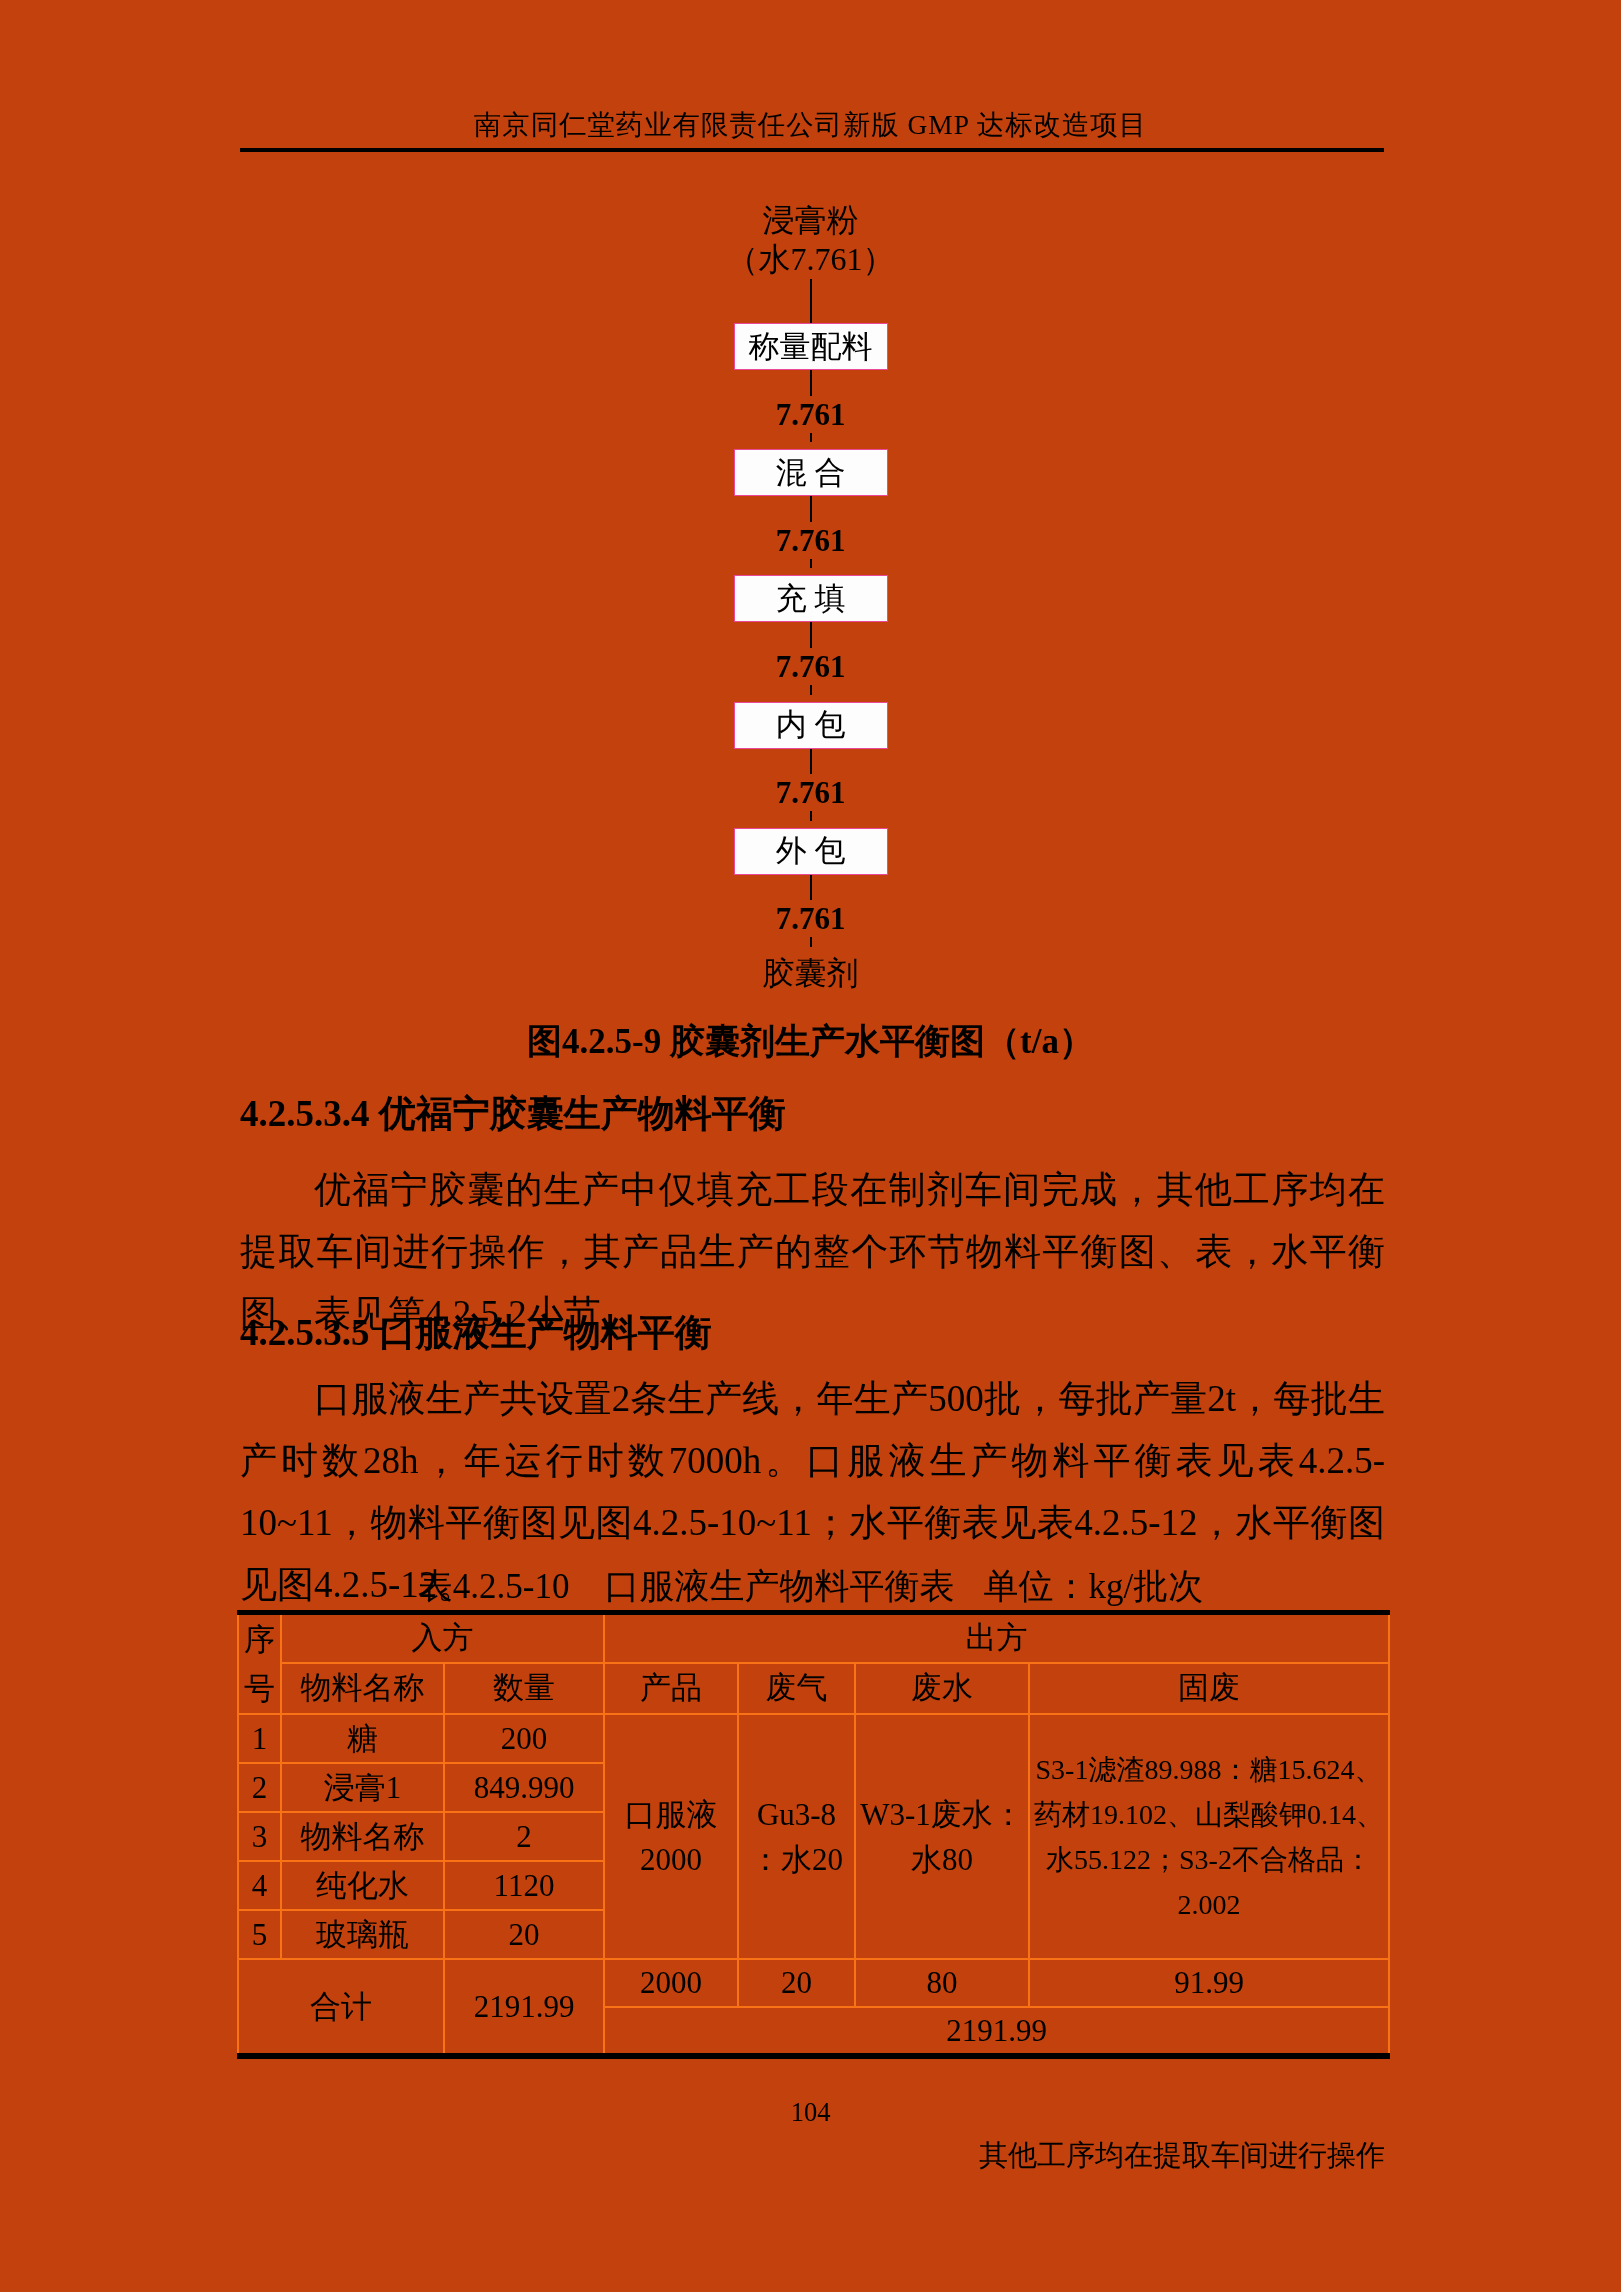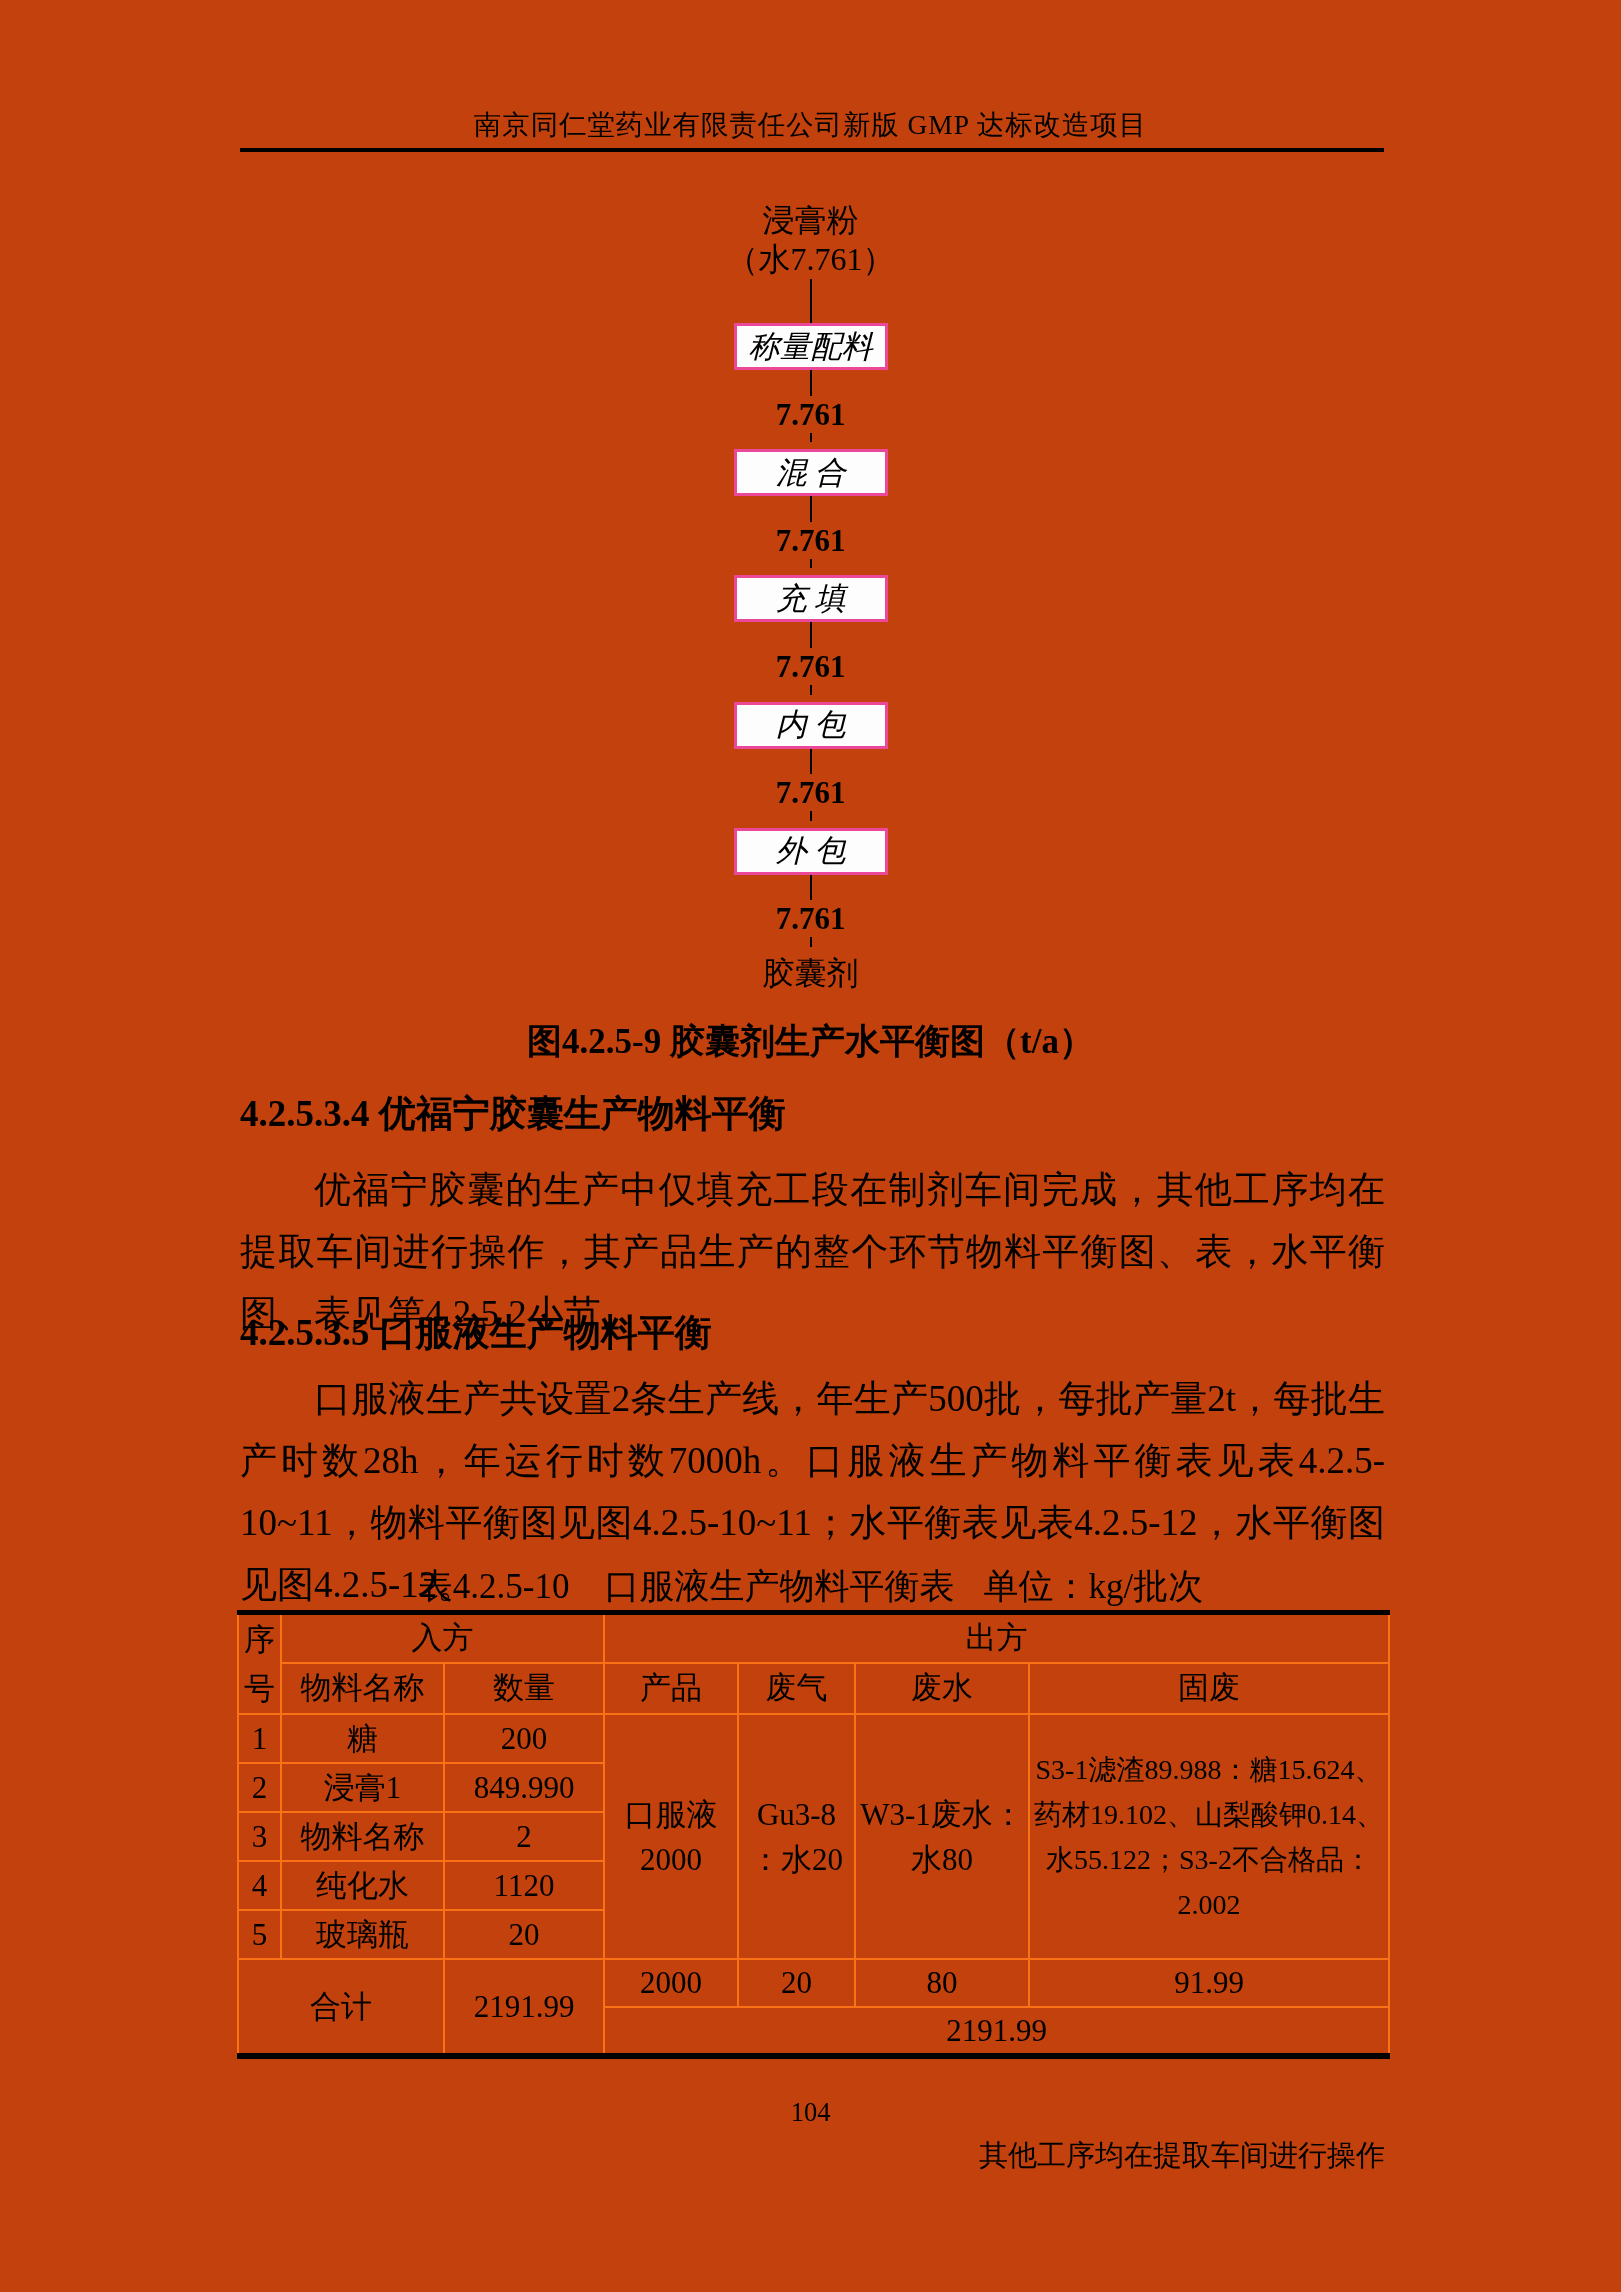--- a/index.html
+++ b/index.html
@@ -21,23 +21,23 @@
     position:absolute; top:201px; left:0; width:100%;
     display:flex; flex-direction:column; align-items:center;
   }
   .flow-label { font-size:32px; line-height:39px; text-align:left; white-space:pre; }
   .vline { width:2px; background:#000; }
   .vline.h45 { height:44px; }
   .vline.h26 { height:25.5px; }
   .vline.dash { height:9.8px; margin-bottom:6.9px; }
   .flow-box {
     box-sizing:border-box; width:154px; height:47px;
-    border:3px solid #ec4899; background:#fdfdfd;
+    border:1px solid #ec4899; background:#fdfdfd;
     display:flex; align-items:center; justify-content:center;
-    font-size:31px; white-space:pre;font-style:italic;
+    font-size:31px; white-space:pre;
   }
   .flow-num { font-size:31px; font-weight:bold; line-height:37px; }
   .fig-caption {
     position:absolute; top:1019px; left:0; width:100%;
     text-align:center; font-weight:bold; font-size:35px; line-height:45px;
   }
   
   .sec-head {
     position:absolute; left:240px; width:1145px;
     font-weight:bold; font-size:37px; line-height:47px; white-space:nowrap;

